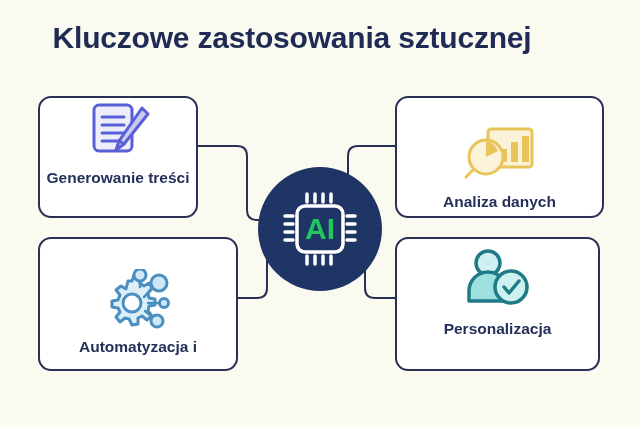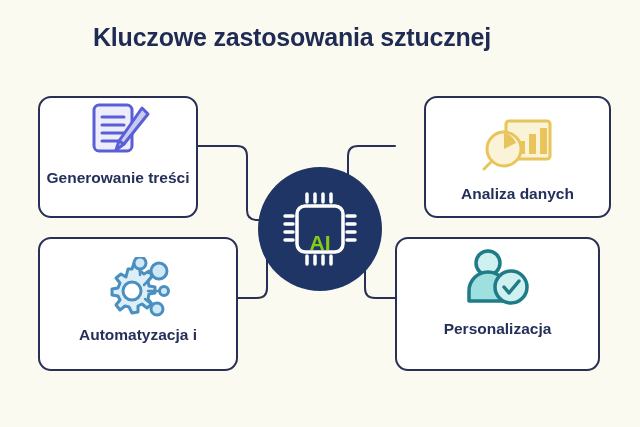--- a/index.html
+++ b/index.html
@@ -22,21 +22,21 @@
   }
 
   
   #title {
     position: absolute;
     left: 0;
     top: 22px;
     width: 584px;
     text-align: center;
     color: #1F2B55;
-    font-size: 25px;
+    font-size: 30px;
     font-weight: bold;
     line-height: 31px;
     letter-spacing: -0.2px;
   }
   #title .line {
     display: block;
   }
 
   
   #connectors {
@@ -82,34 +82,33 @@
     width: 160px;
     height: 122px;
     padding-top: 0;
   }
   #card-content .card-icon { height: 62px; }
   #card-content .card-label { margin-top: 8px; }
 
   #card-analytics {
     left: 395px;
     top: 96px;
-    width: 187px;
+    width: 209px;
     height: 122px;
-    padding-top: 16px;
-    margin-left: 29px;
+    padding-top: 24px;
   }
   #card-analytics .card-icon { height: 62px; }
   #card-analytics .card-label { margin-top: 8px; }
 
   #card-automation {
     left: 38px;
     top: 237px;
     width: 200px;
     height: 134px;
-    padding-top: 16px;
+    padding-top: 28px;
   }
   #card-automation .card-icon { height: 66px; }
   #card-automation .card-label { margin-top: 4px; }
 
   #card-personalization {
     left: 395px;
     top: 237px;
     width: 205px;
     height: 134px;
     padding-top: 6px;
@@ -127,28 +126,28 @@
     border-radius: 50%;
     background: #1F3566;
     z-index: 4;
     display: flex;
     align-items: center;
     justify-content: center;
   }
   #hub-ai-text {
     position: absolute;
     left: 0;
-    top: 14px;
+    top: 0;
     width: 124px;
     height: 124px;
     display: flex;
     align-items: center;
     justify-content: center;
-    color: #84cc16;
-    font-size: 21px;
+    color: #22c55e;
+    font-size: 30px;
     font-weight: bold;
     letter-spacing: 0px;
     z-index: 5;
   }
 </style>
 </head>
 <body>
 
 <div id="canvas">
 

